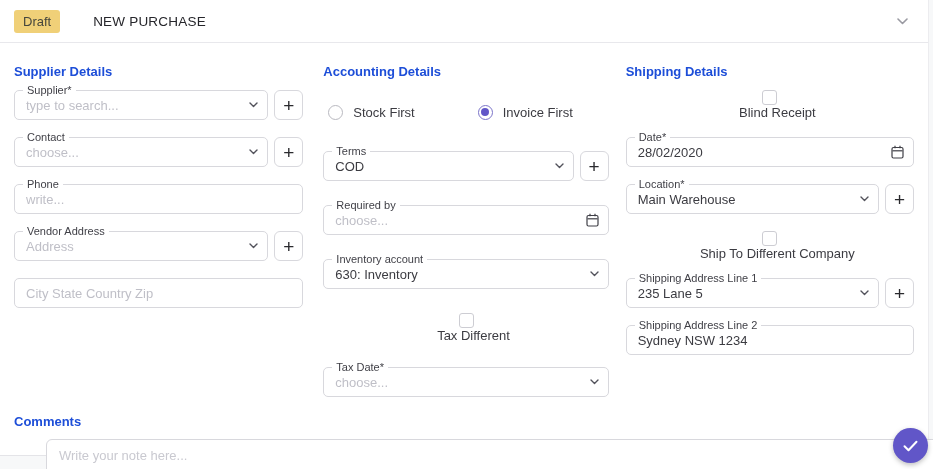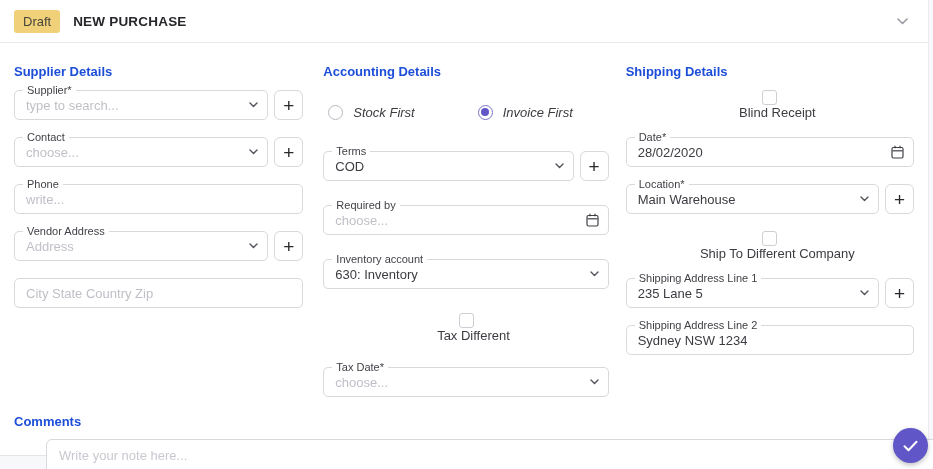--- a/index.html
+++ b/index.html
@@ -17,28 +17,28 @@
     font-family:"Liberation Sans","DejaVu Sans",sans-serif;
     -webkit-font-smoothing:antialiased;
   }
   .card{
     position:relative;width:929px;height:456px;background:#fff;
     border-right:1px solid #ececef;border-bottom:1px solid #e4e4e8;
   }
   
   .header{
     height:43px;display:flex;align-items:center;padding:0 14px;
-    border-bottom:1px solid var(--divider);position:relative;
+    border-bottom:1px solid var(--divider);position:relative;gap:20px;
   }
   .badge{
     background:var(--badge);color:#46463c;font-size:13px;
     padding:4px 9px;border-radius:3px;line-height:15px;
   }
   .page-title{
-    margin-left:13px;font-weight:bold;font-size:13.5px;color:#26262b;
+    margin-left:13px;font-weight:normal;font-size:13.5px;color:#26262b;
     letter-spacing:.2px;
   }
   .header-collapse{position:absolute;right:19px;top:14px;width:14px;height:14px;
     display:flex;align-items:center;justify-content:center;cursor:pointer;}
   
   .columns{display:flex;padding:22px 14px 0;}
   .col{display:flex;flex-direction:column;}
   .col-1{width:290px;}
   .col-2{width:286px;margin-left:20px;gap:7px;}
   .col-3{width:289px;margin-left:17px;}
@@ -69,21 +69,21 @@
     font-size:19px;font-weight:300;color:#2a2a2e;cursor:pointer;line-height:1;
   }
   
   .cb-row{display:flex;align-items:center;flex-direction:column;}
   .checkbox{
     width:15px;height:15px;border:1px solid #cdcdd3;border-radius:3px;background:#fff;
     flex:0 0 auto;cursor:pointer;
   }
   .cb-label{margin-left:15px;font-size:13px;color:var(--value);}
   .radio-row{display:flex;align-items:center;padding-left:5px;}
-  .radio-opt{display:flex;align-items:center;font-style:italic;}
+  .radio-opt{display:flex;align-items:center;}
   .radio-opt + .radio-opt{margin-left:63px;}
   .radio{
     width:15px;height:15px;border-radius:50%;border:1px solid #b9b9c0;background:#fff;
     flex:0 0 auto;position:relative;cursor:pointer;
   }
   .radio.sel{border-color:#7b74c9;}
   .radio.sel::after{
     content:"";position:absolute;left:50%;top:50%;width:8px;height:8px;border-radius:50%;
     background:var(--accent);transform:translate(-50%,-50%);
   }

